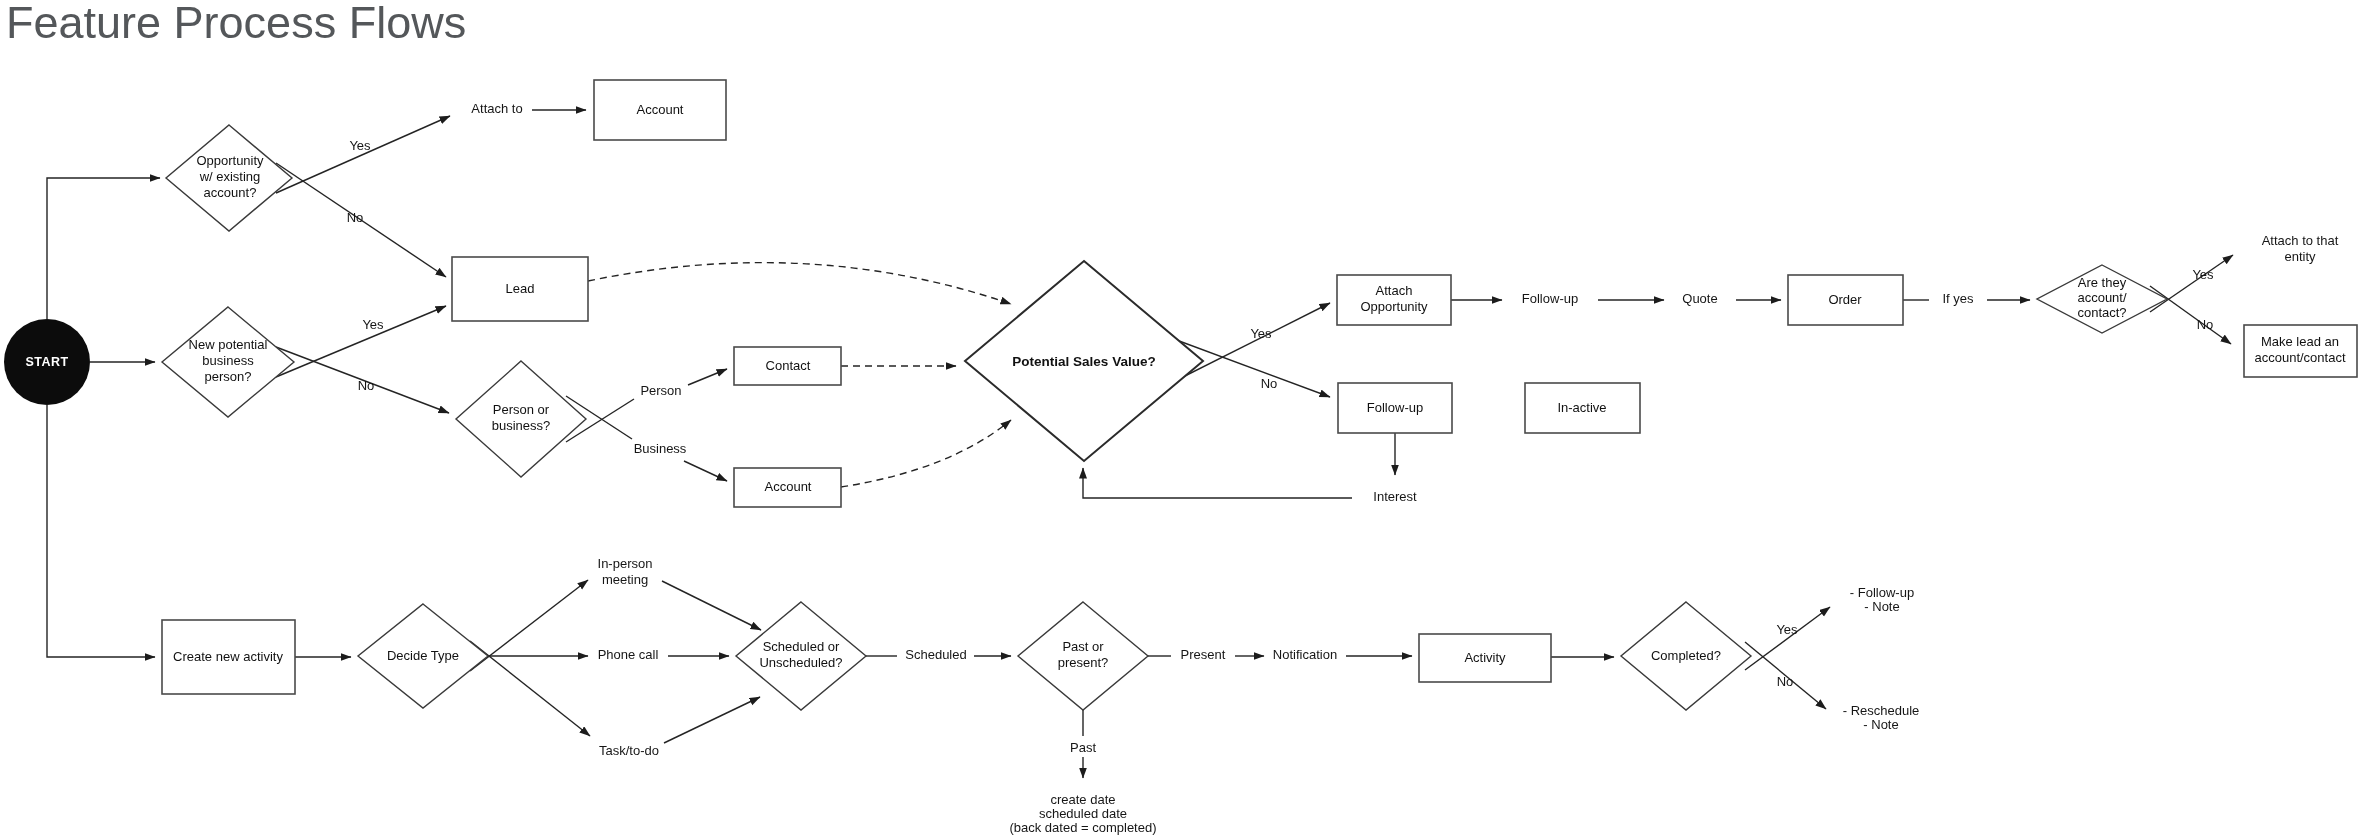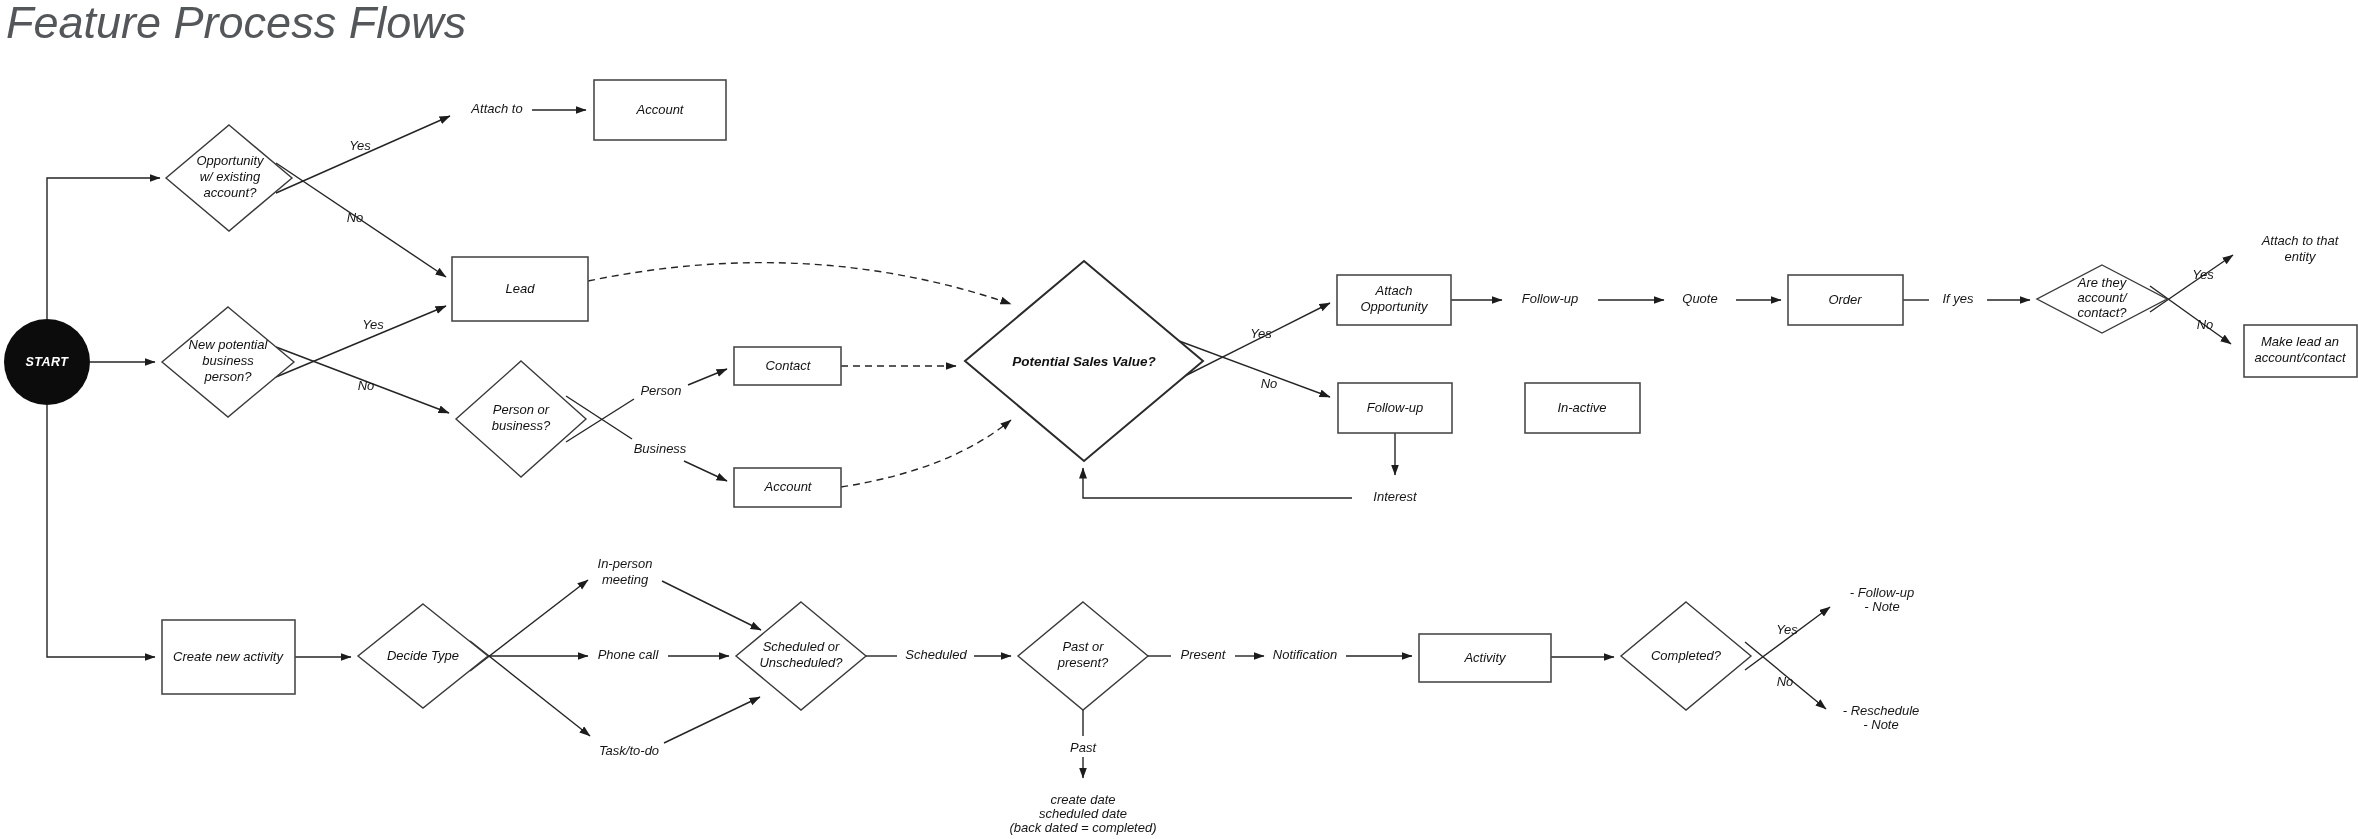--- a/index.html
+++ b/index.html
@@ -1,16 +1,16 @@
 <!DOCTYPE html>
 <html><head>
 <meta charset="utf-8">
 <style>
   html,body{margin:0;padding:0;background:#ffffff;}
-  .stage{position:relative;width:2358px;height:839px;background:#fff;overflow:hidden;font-style:italic;}
+  .stage{position:relative;width:2358px;height:839px;background:#fff;overflow:hidden;}
   svg{display:block;font-family:"Liberation Sans", sans-serif;}
   .title{font-size:45px;fill:#54575a;font-weight:400;}
   .box{fill:#ffffff;stroke:#4a4a4a;stroke-width:1.6;}
   .diamond{fill:#ffffff;stroke:#3a3a3a;stroke-width:1.4;}
   .diamond-accent{stroke:#2b2b2b;stroke-width:2;}
   .startc{fill:#0c0c0c;stroke:none;}
   .nl{font-size:13px;fill:#111;text-anchor:middle;dominant-baseline:middle;}
   .nl-bold{font-weight:bold;font-size:13.5px;}
   .start-label{font-size:12.5px;font-weight:bold;fill:#ffffff;text-anchor:middle;dominant-baseline:middle;letter-spacing:.5px;}
   .el{font-size:13px;fill:#161616;text-anchor:middle;dominant-baseline:middle;}

